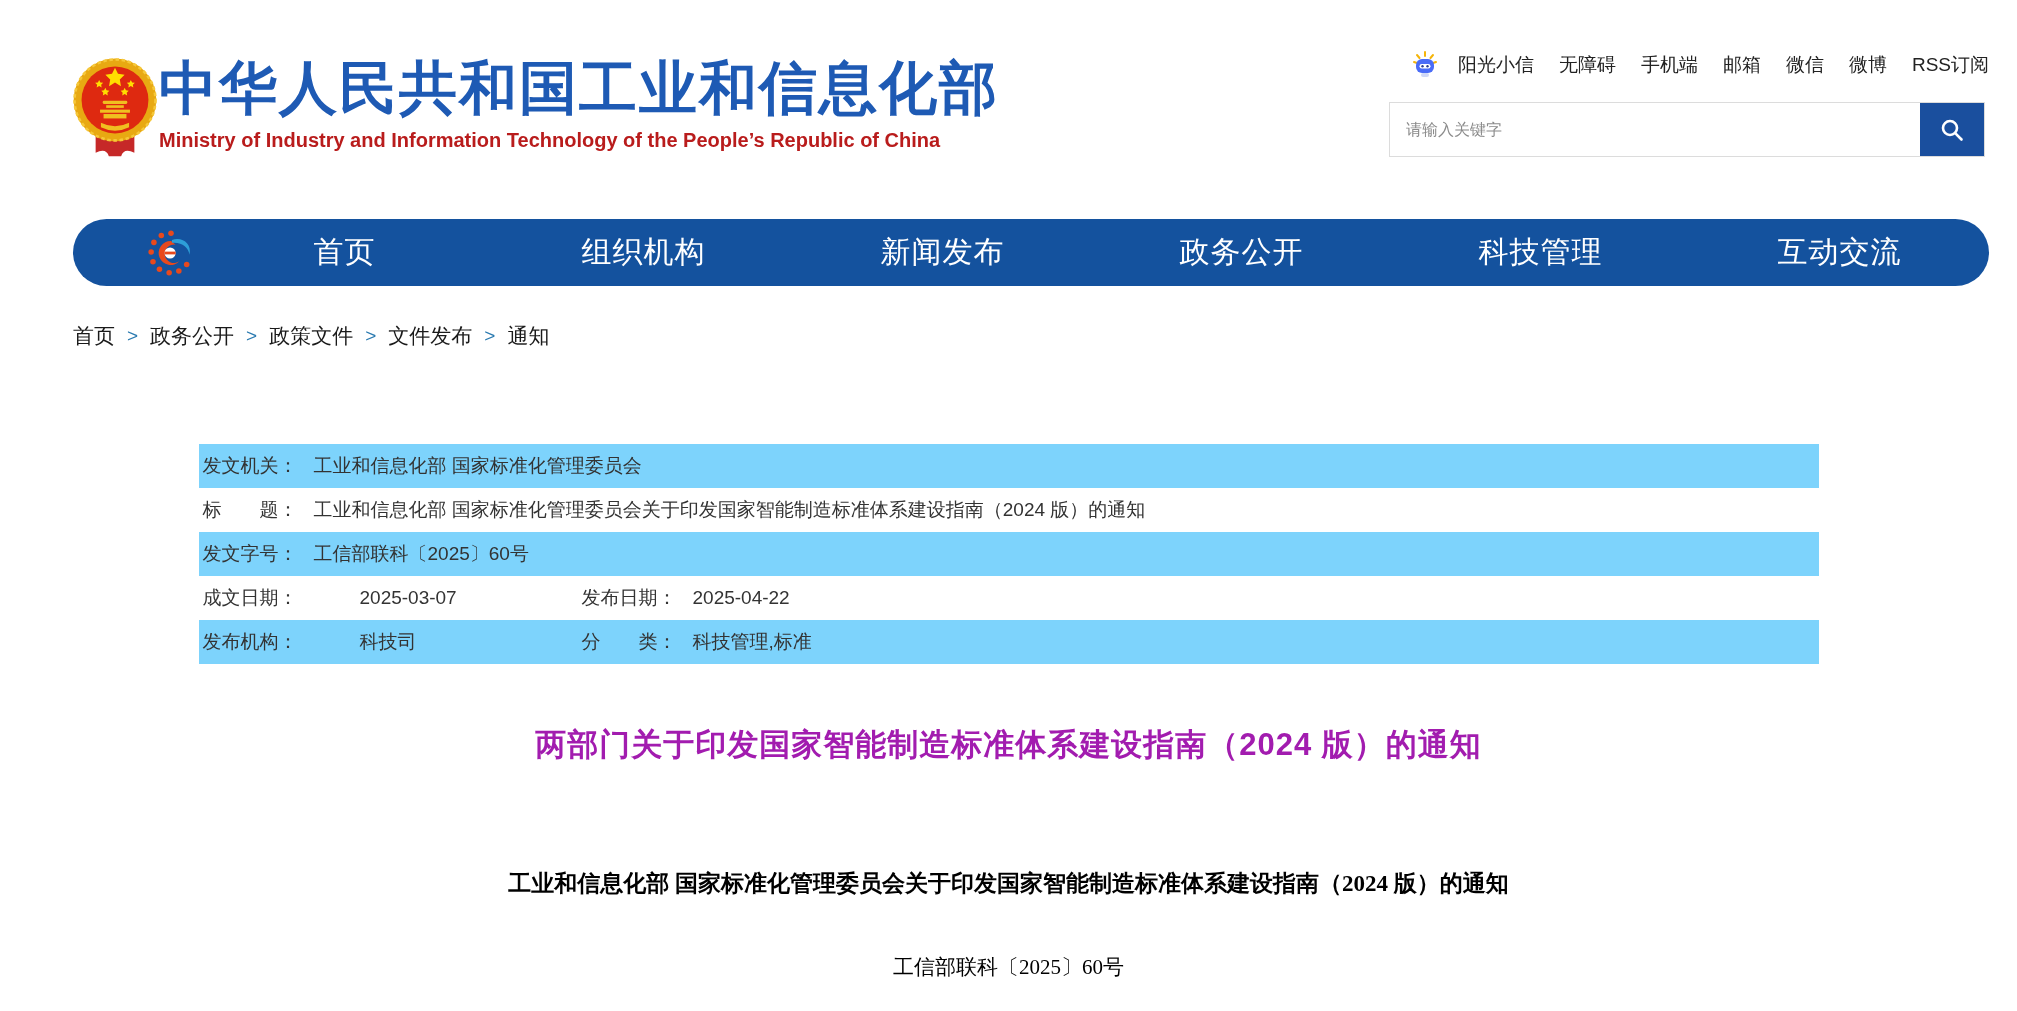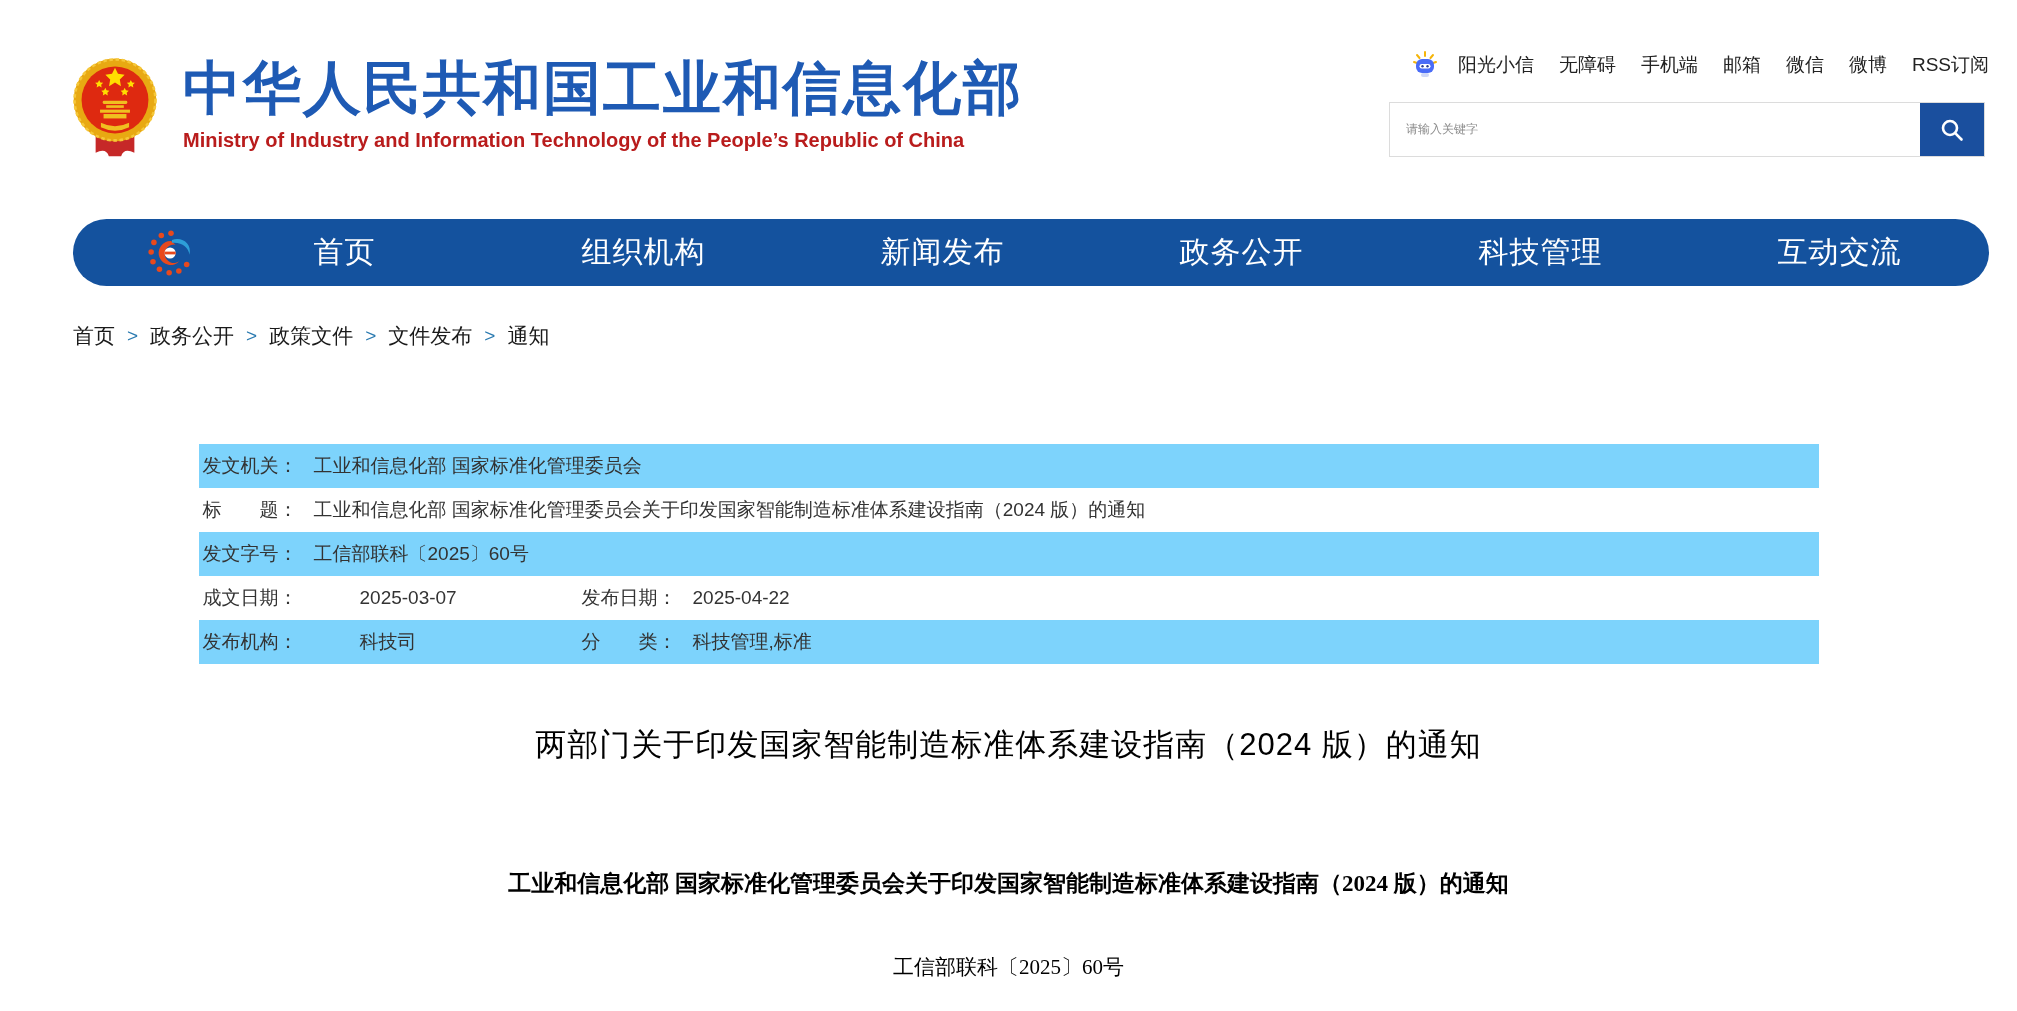--- a/index.html
+++ b/index.html
@@ -11,21 +11,21 @@
     color: #333;
     position: relative;
     overflow: hidden;
   }
   .page { width: 2017px; height: 1011px; background: #fff; position: relative; }
 
   
   .top-header { position: relative; height: 219px; }
   .brand {
     position: absolute; left: 71px; top: 48px;
-    display: flex; align-items: flex-start; gap: 24px;
+    display: flex; align-items: flex-start; 
   }
   .emblem { width: 88px; height: 118px; flex: 0 0 auto; }
   .brand-text { padding-top: 10px; }
   .site-title {
     font-size: 58px; font-weight: bold; color: #1e5ab4;
     letter-spacing: 2px; line-height: 1.05; white-space: nowrap;
   }
   .site-subtitle {
     font-size: 20px; font-weight: bold; color: #b91c1c;
     margin-top: 10px; white-space: nowrap;
@@ -38,22 +38,22 @@
   .quick-link {
     font-size: 19px; color: #222; text-decoration: none; cursor: pointer;
     display: inline-flex; align-items: center; gap: 18px; white-space: nowrap;
   }
   .robot-icon { width: 30px; height: 30px; display: inline-block; }
   .search-bar {
     width: 596px; height: 55px; border: 1px solid #dcdcdc; background: #fff;
     display: flex; align-items: stretch;
   }
   .search-input {
-    flex: 1; border: none; outline: none; font-size: 12px; padding: 0 16px;
-    font-family: Liberation Serif, serif; color: #14532d;
+    flex: 1; border: none; outline: none; font-size: 16px; padding: 0 16px;
+    font-family: Liberation Sans, sans-serif; color: #14532d;
   }
   .search-input::placeholder { color: #8b8b8b; }
   .search-button {
     width: 64px; background: #1a4f9e; border: none; cursor: pointer;
     display: flex; align-items: center; justify-content: center;
   }
 
   
   .main-nav {
     margin-left: 73px; width: 1916px; height: 67px;
@@ -84,21 +84,21 @@
   .meta-row.gray { background: #7dd3fc; }
   .meta-cell { display: flex; align-items: center; }
   .meta-cell.first { width: 379px; flex: 0 0 auto; gap: 46px; }
   .meta-cell.rest { flex: 1; }
   .meta-label { white-space: pre; }
   .meta-value { margin-left: 16px; }
 
   
   .doc-title {
     margin-top: 60px; text-align: center;
-    font-size: 31px; font-weight: normal; color: #000000; letter-spacing: 1px;
+    font-size: 31px; font-weight: bold; color: #a21caf; letter-spacing: 1px;
   }
   .doc-subtitle {
     margin-top: 102px; text-align: center;
     font-family: "Liberation Serif", "DejaVu Serif", serif;
     font-size: 23px; font-weight: bold; color: #000;
   }
   .doc-number {
     margin-top: 54px; text-align: center;
     font-family: "Liberation Serif", "DejaVu Serif", serif;
     font-size: 21px; color: #000;

